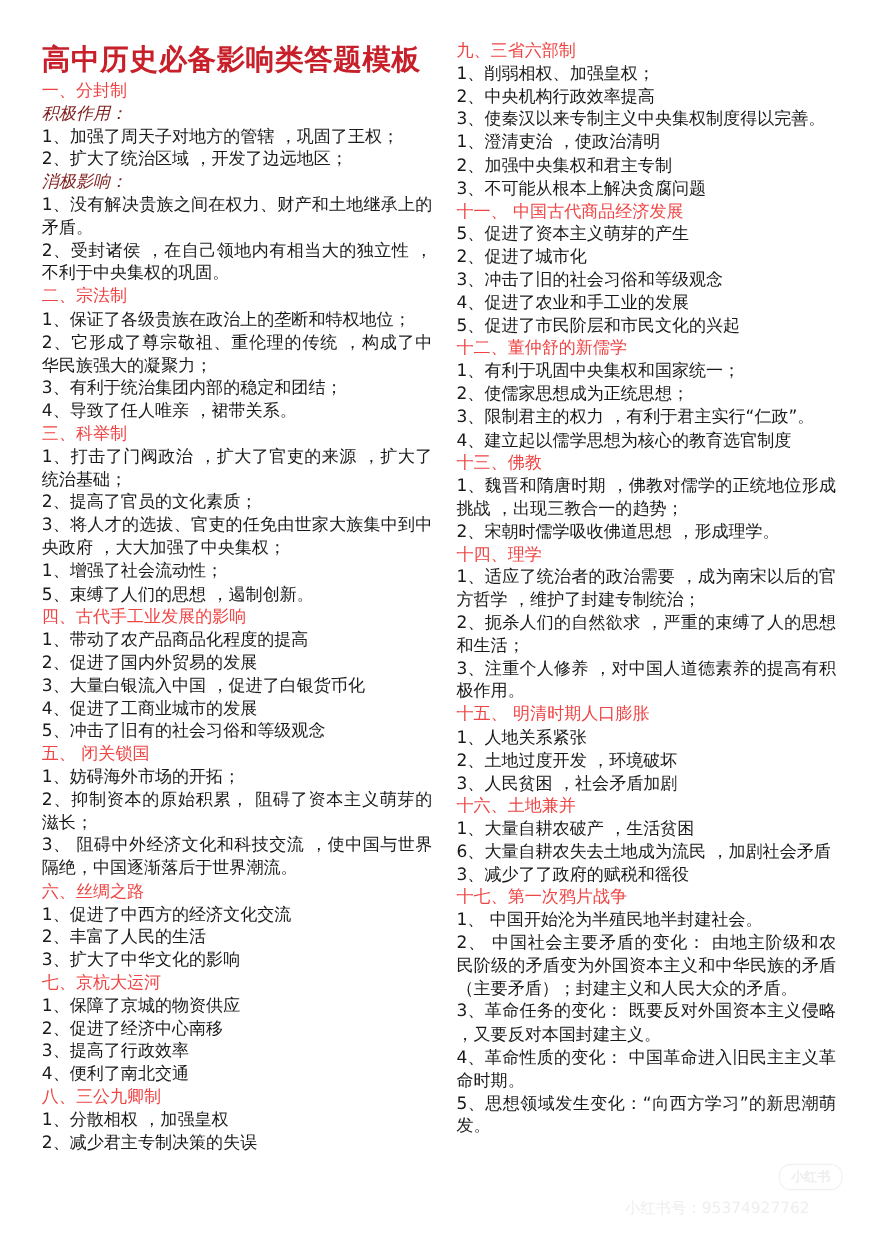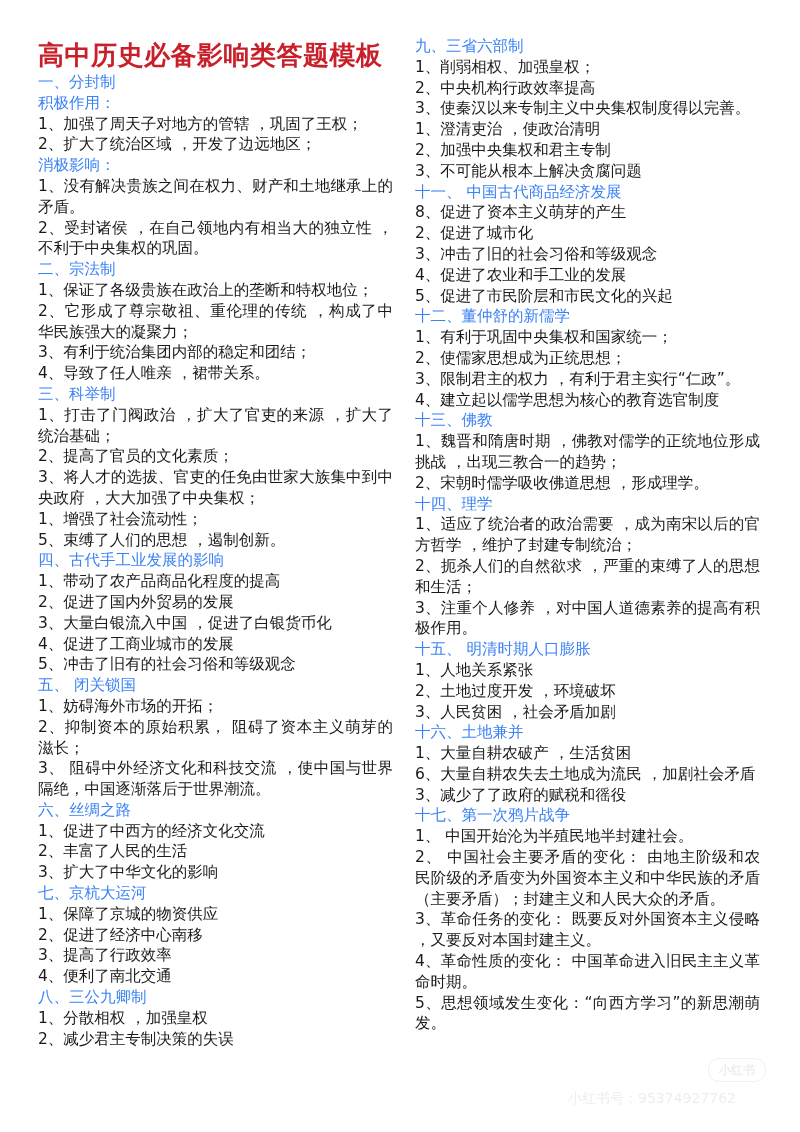--- a/index.html
+++ b/index.html
@@ -9,24 +9,24 @@
       color: #1a1a1a;
     }
     .col { position: absolute; top: 0; }
     .col-left { left: 38px; width: 355px; top: 38px; }
     .col-right { left: 415px; width: 345px; top: 36px; }
     .doc-title {
       font-size: 26px; font-weight: bold; color: #c8202a; line-height: 34px;
       letter-spacing: 0.5px; margin: 0 0 0 0; white-space: nowrap;
     }
     .sec-heading {
-      font-size: 15.5px; color: #3b82f6; line-height: 20.8px; white-space: nowrap;
+      font-size: 15.5px; color: #ef4444; line-height: 20.8px; white-space: nowrap;
     }
     .sub-heading {
-      font-size: 15.5px; color: #3b82f6; line-height: 20.8px; font-weight: 500;
+      font-size: 15.5px; color: #7f1d1d; line-height: 20.8px; font-weight: 500; font-style: italic;
     }
     .item {
       font-size: 15.5px; line-height: 20.8px; color: #1a1a1a;
       text-align: justify;
     }
     .section { margin: 0; }
     .watermark-logo {
       position: absolute; left: 708px; top: 1058px; width: 56px; height: 22px;
       border: 1px solid #f0f0f0; border-radius: 11px; color: #eeeeee; font-size: 12px;
       line-height: 22px; text-align: center; font-weight: bold;
@@ -109,21 +109,21 @@
         <div class="item">2、中央机构行政效率提高</div>
         <div class="item">3、使秦汉以来专制主义中央集权制度得以完善。</div>
       </div>
       <div class="section">
         <div class="item">1、澄清吏治 ，使政治清明</div>
         <div class="item">2、加强中央集权和君主专制</div>
         <div class="item">3、不可能从根本上解决贪腐问题</div>
       </div>
       <div class="section">
         <div class="sec-heading">十一、 中国古代商品经济发展</div>
-        <div class="item">8、促进了资本主义萌芽的产生</div>
+        <div class="item">5、促进了资本主义萌芽的产生</div>
         <div class="item">2、促进了城市化</div>
         <div class="item">3、冲击了旧的社会习俗和等级观念</div>
         <div class="item">4、促进了农业和手工业的发展</div>
         <div class="item">5、促进了市民阶层和市民文化的兴起</div>
       </div>
       <div class="section">
         <div class="sec-heading">十二、董仲舒的新儒学</div>
         <div class="item">1、有利于巩固中央集权和国家统一；</div>
         <div class="item">2、使儒家思想成为正统思想；</div>
         <div class="item">3、限制君主的权力 ，有利于君主实行“仁政”。</div>

